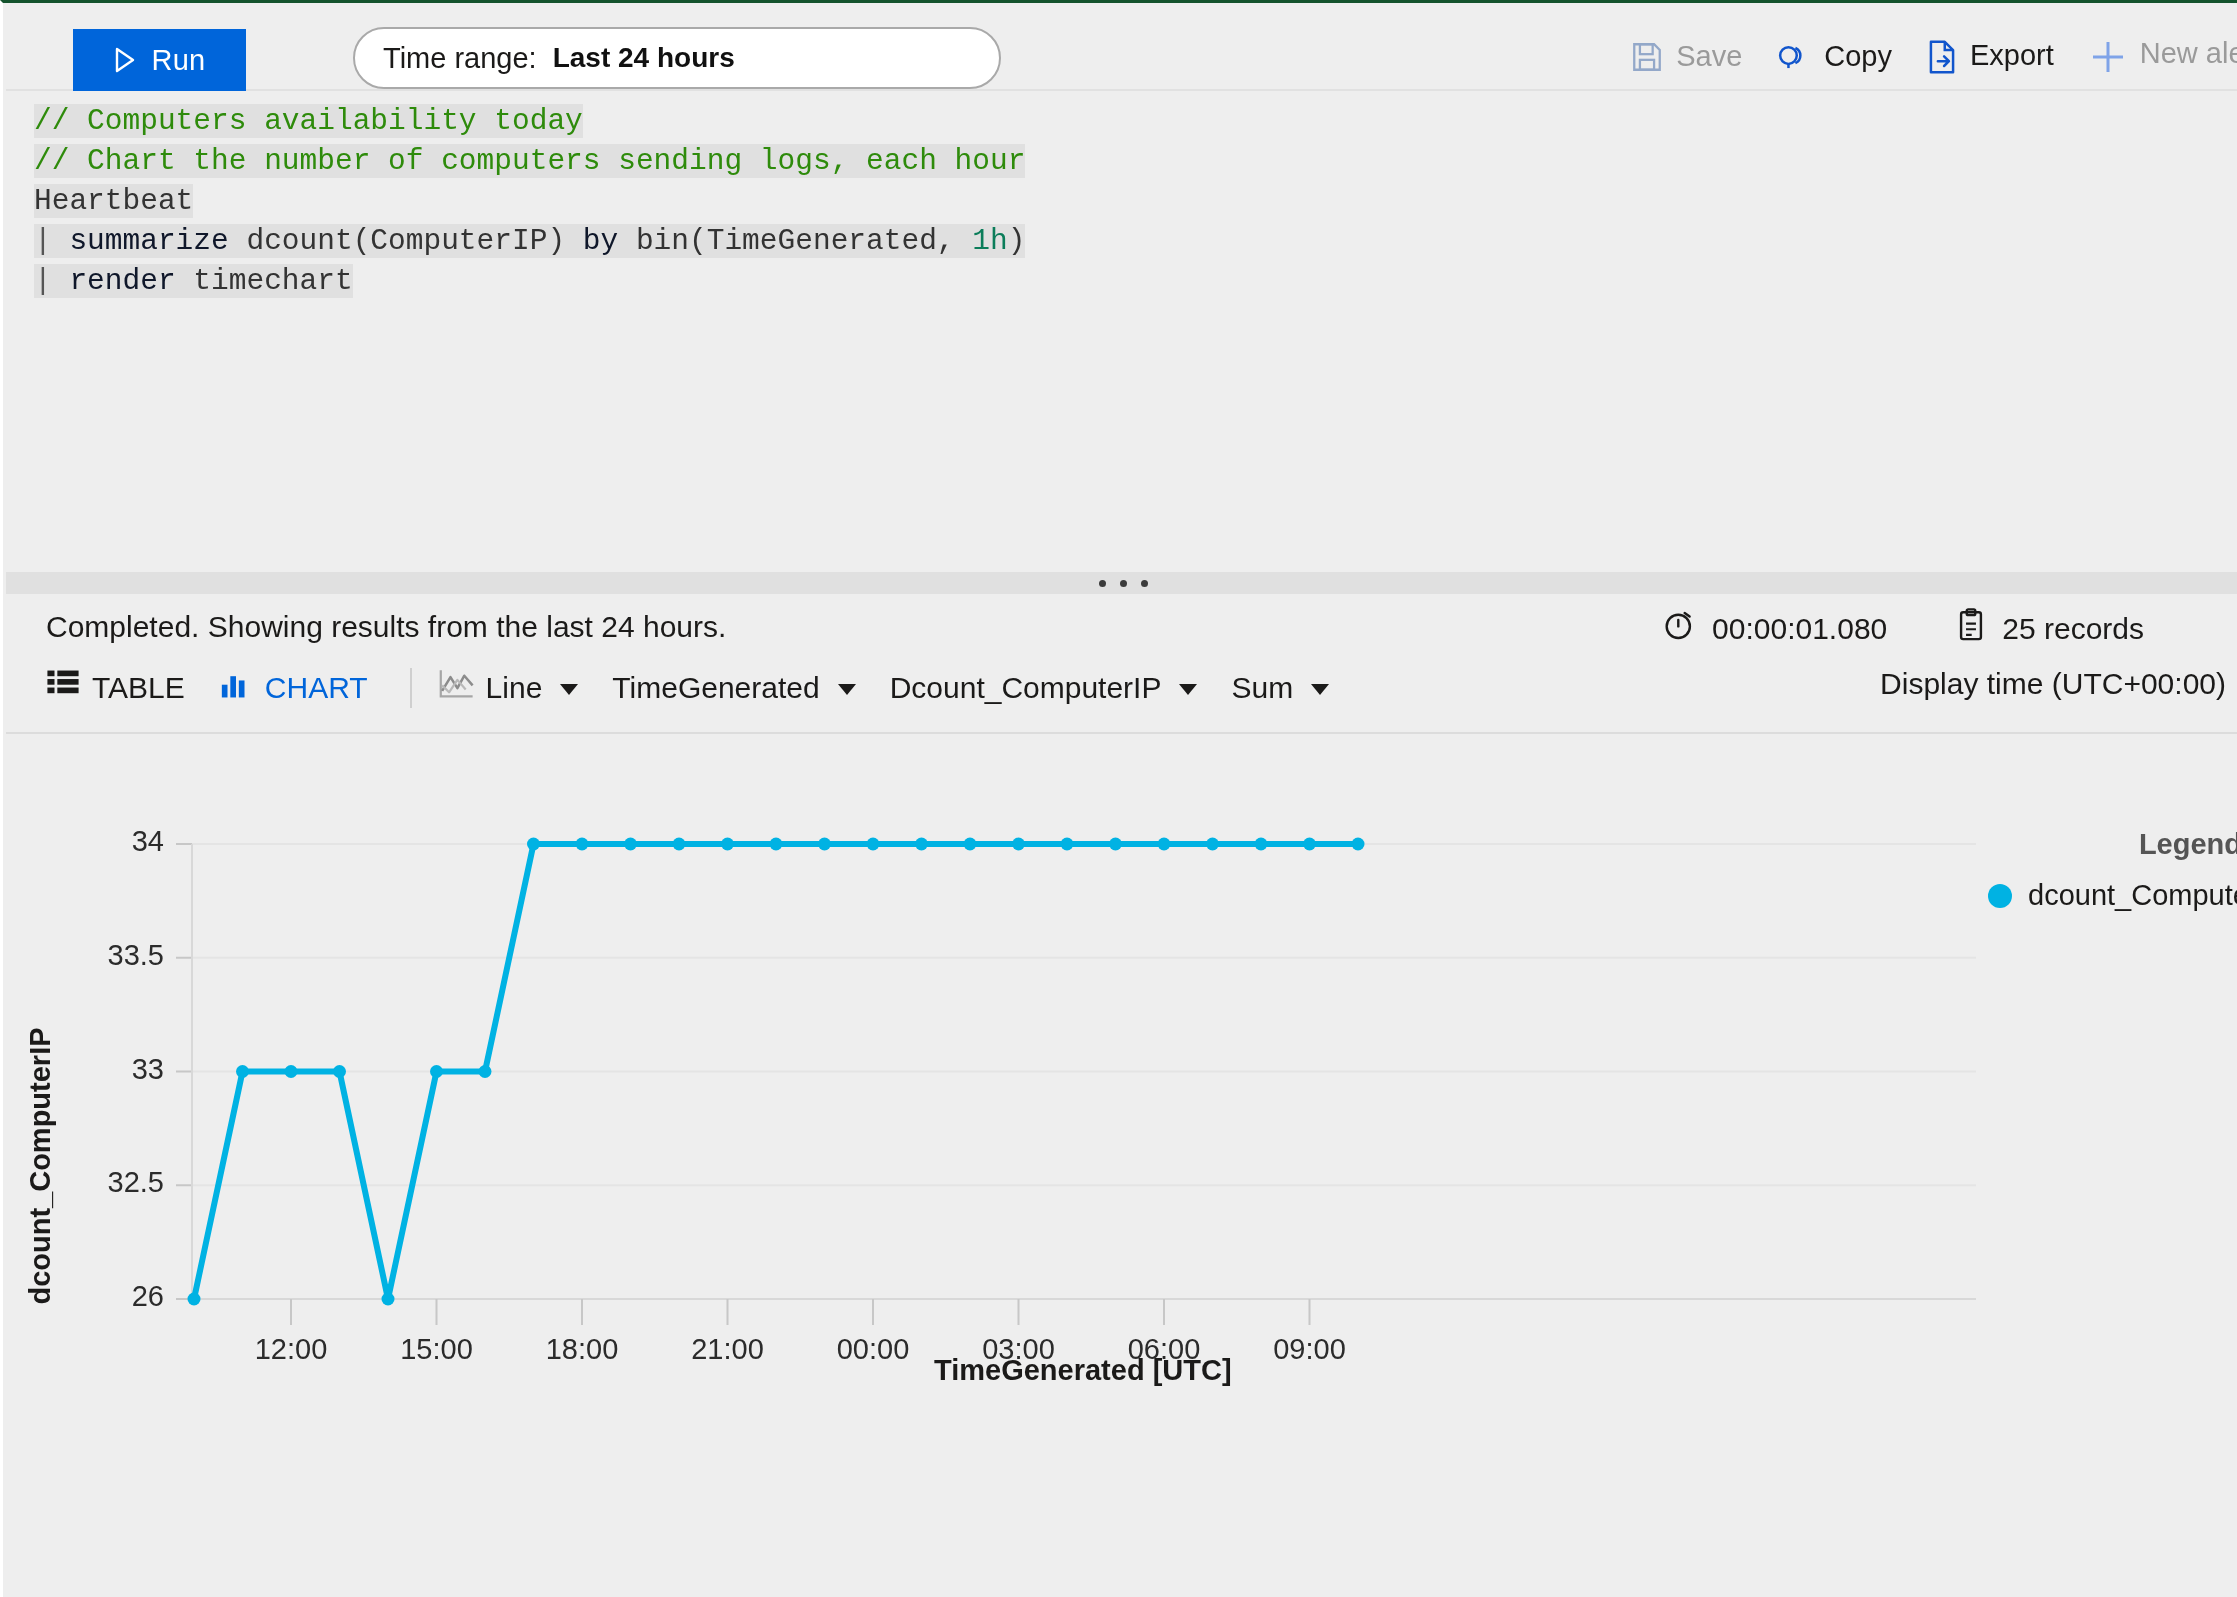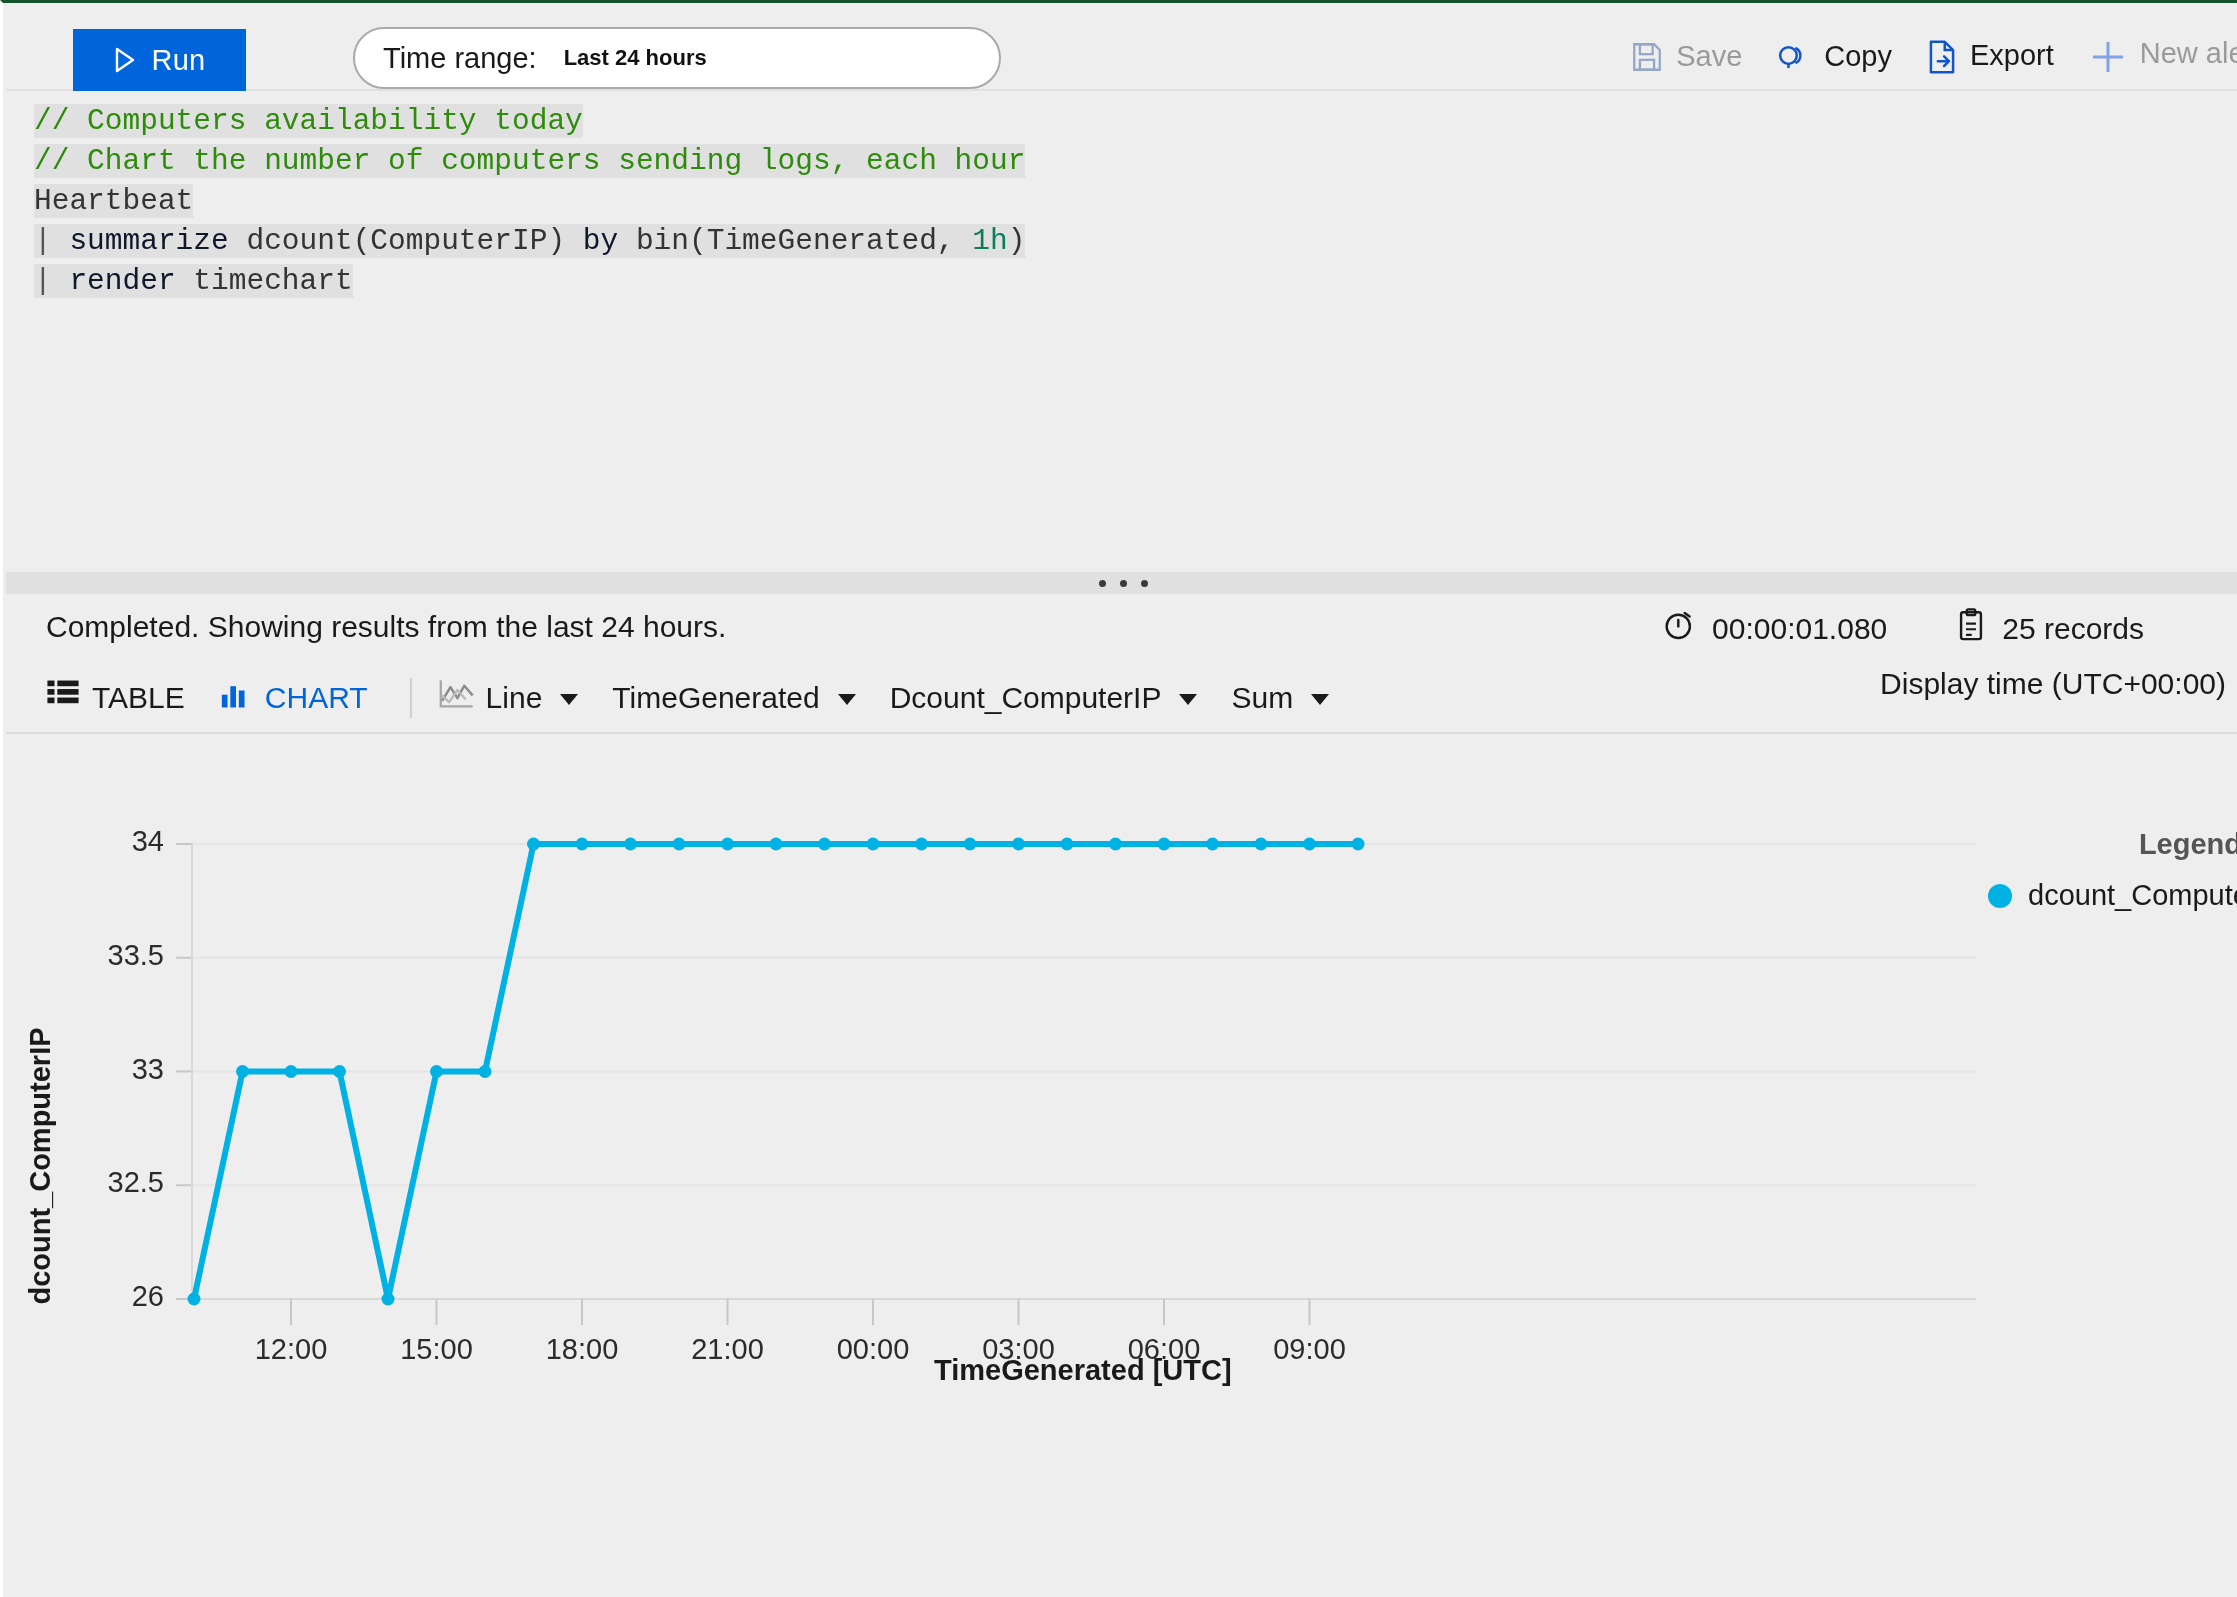--- a/index.html
+++ b/index.html
@@ -68,21 +68,21 @@
     border: 2px solid #a9a9a9;
     border-radius: 34px;
     box-sizing: border-box;
     display: flex;
     align-items: center;
     padding-left: 28px;
     cursor: pointer;
     user-select: none;
   }
   .time-range .tr-label { font-size: 29px; color: #1b1a19; }
-  .time-range .tr-value { font-size: 22px; color: #111111; font-weight: bold; margin-left: 27px; }
+  .time-range .tr-value { font-size: 28px; color: #111111; font-weight: bold; margin-left: 16px; }
 
   .tb-actions {
     position: absolute;
     right: 0; top: 20px;
     display: flex;
     align-items: center;
     height: 62px;
   }
   .tb-item {
     display: flex;
@@ -175,21 +175,21 @@
     display: flex;
     align-items: center;
     gap: 16px;
     font-size: 30px;
     color: #1b1a19;
   }
   .stat.sp { margin-left: 36px; }
 
   .view-bar {
     position: absolute;
-    left: 40px; top: 83px;
+    left: 40px; top: 73px;
     display: flex;
     align-items: center;
   }
   .vb-item {
     display: flex;
     align-items: center;
     gap: 12px;
     margin-right: 34px;
     cursor: pointer;
     user-select: none;

